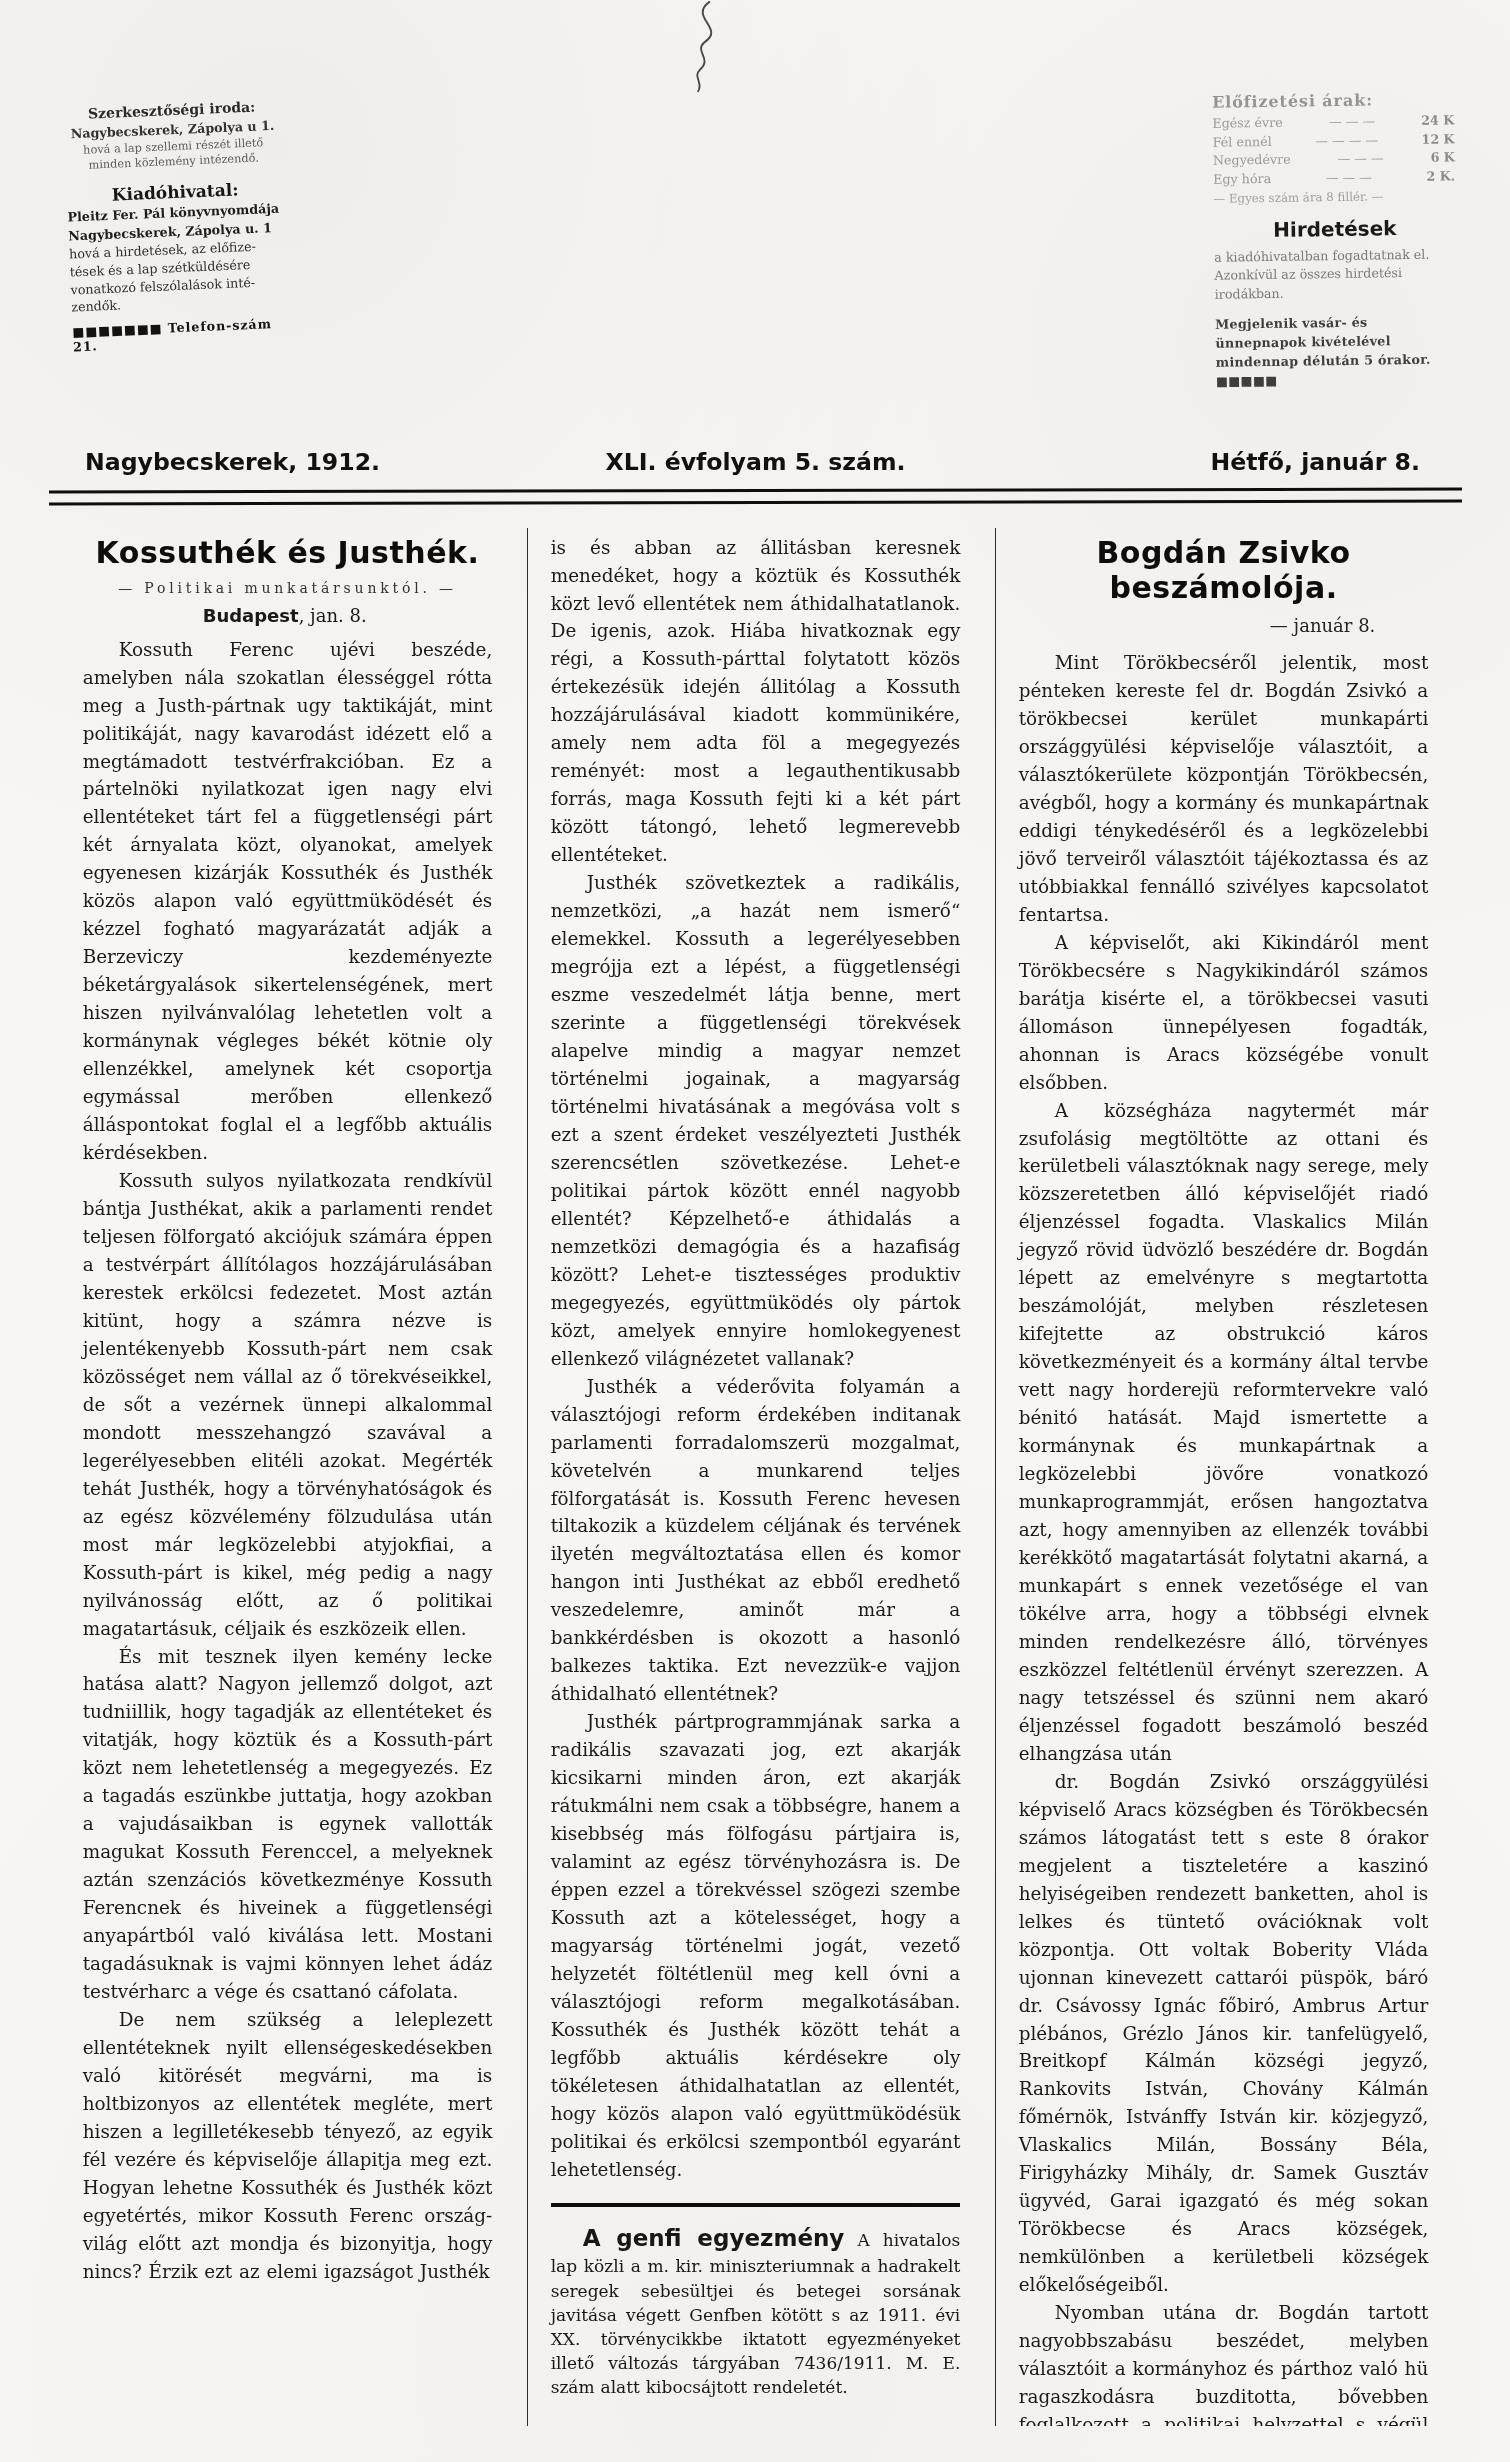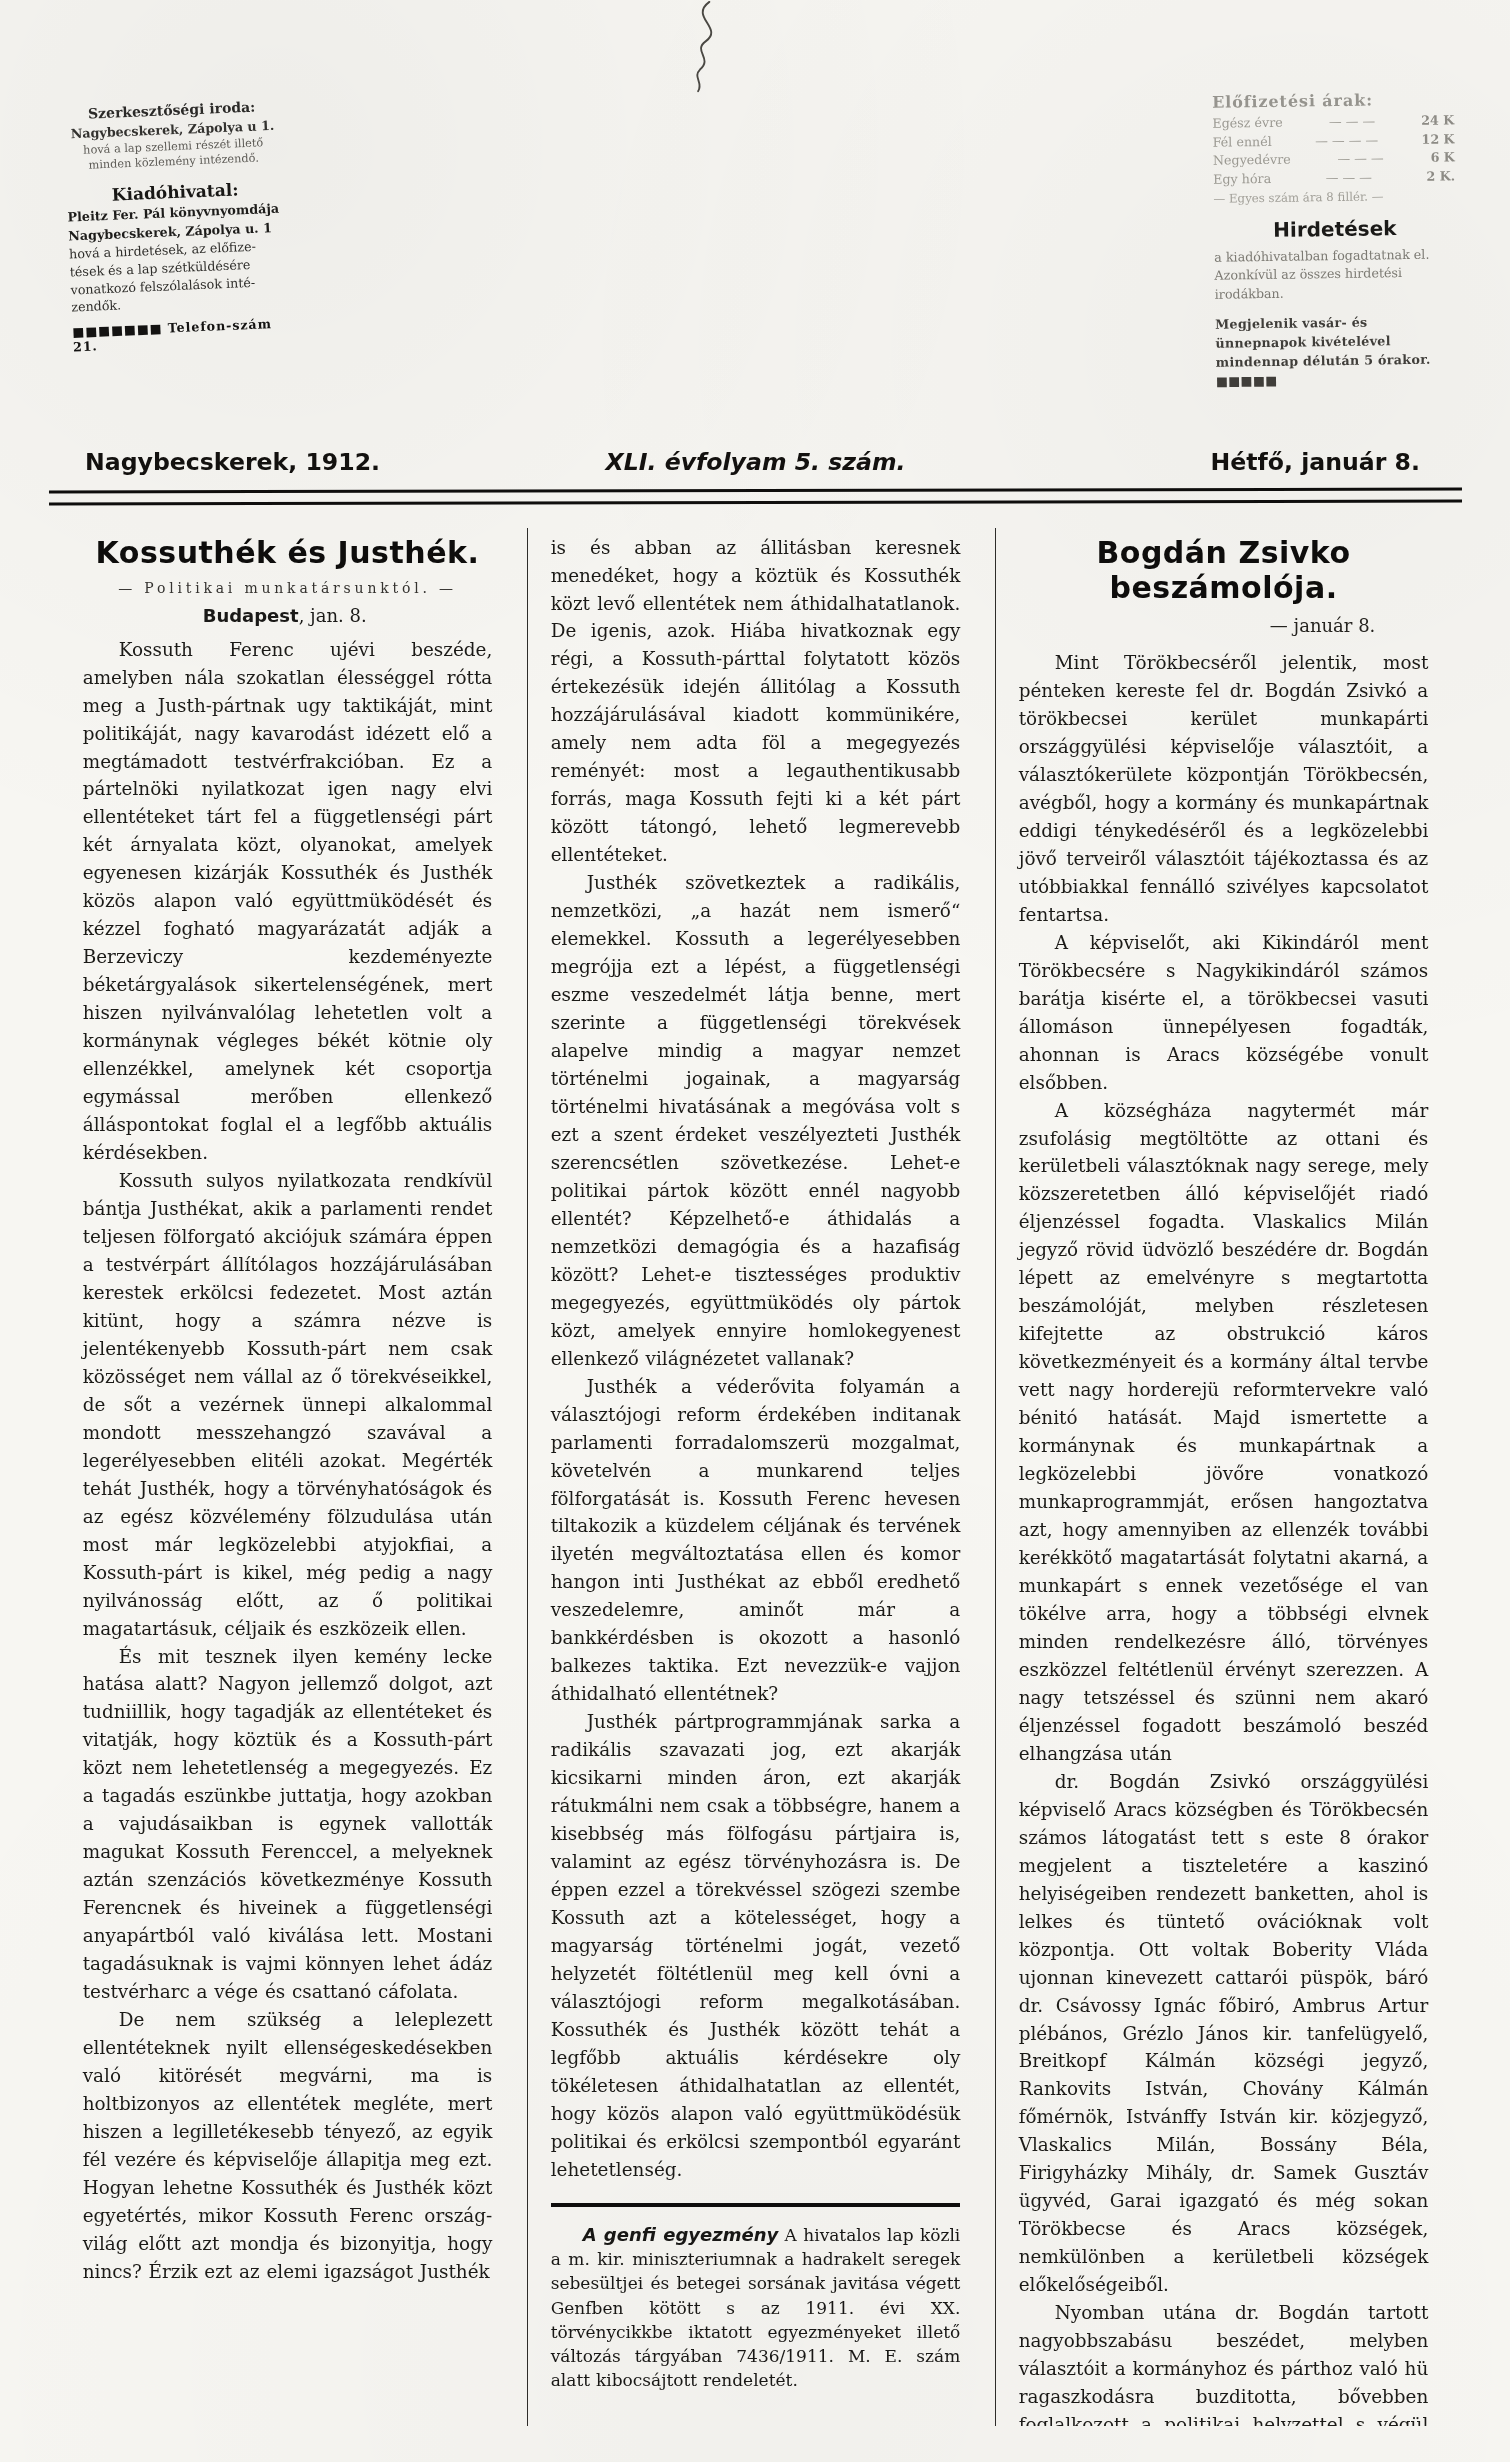--- a/index.html
+++ b/index.html
@@ -75,21 +75,21 @@
   .ads-body { font-size:12.7px; color:#7c7a73; margin-top:5.7px; line-height:1.45; }
   .appears { font-size:12.7px; color:#403e3a; margin-top:11.3px; line-height:1.5; font-weight:bold; letter-spacing:0.3px; }
 
   
   .dateline-row {
     position:relative;
     display:flex; justify-content:space-between; align-items:baseline;
     padding:0 91px 0 85px; margin-top:5.7px;
     font-family:"DejaVu Sans", sans-serif; font-weight:bold; font-size:23.6px; color:#13110f;
   }
-  .dateline-row .dl-center { position:absolute; left:0; right:0; text-align:center;font-style:italic; }
+  .dateline-row .dl-center { position:absolute; left:0; right:0; text-align:center; }
 
   .double-rule {
     margin:13.2px 49px 0 49px; height:8.5px;
     border-top:3.8px solid #0f0e0d; border-bottom:3.8px solid #0f0e0d;
     transform:rotate(-0.12deg);
   }
 
   
   main.columns {
     display:flex; align-items:stretch;
@@ -115,21 +115,21 @@
     text-align:justify; text-indent:36px; color:#1b1a17;
     word-spacing:0.9px;
   }
   p.body-p.noindent { text-indent:0; }
 
   .heavy-rule { border:none; border-top:4.7px solid #0e0d0c; margin:19px 0 15px 0; }
   p.brief {
     margin:0; font-size:17px; line-height:1.42; text-align:justify;
     text-indent:32px; color:#181715; word-spacing:0.5px;
   }
-  p.brief .brief-lead { font-family:"DejaVu Sans", sans-serif; font-weight:bold; font-size:18px;font-style:italic; }
+  p.brief .brief-lead { font-family:"DejaVu Sans", sans-serif; font-weight:bold; font-size:23px; }
 </style>
 </head>
 <body>
 
 <div class="page">
 
   <header class="masthead">
 
     <svg class="pen-mark" viewBox="0 0 120 100">
       <path d="M62,2 C40,18 78,30 58,44 C44,54 66,62 52,74 C44,82 56,88 50,97" fill="none" stroke="#4a4843" stroke-width="2" stroke-linecap="round"></path>

